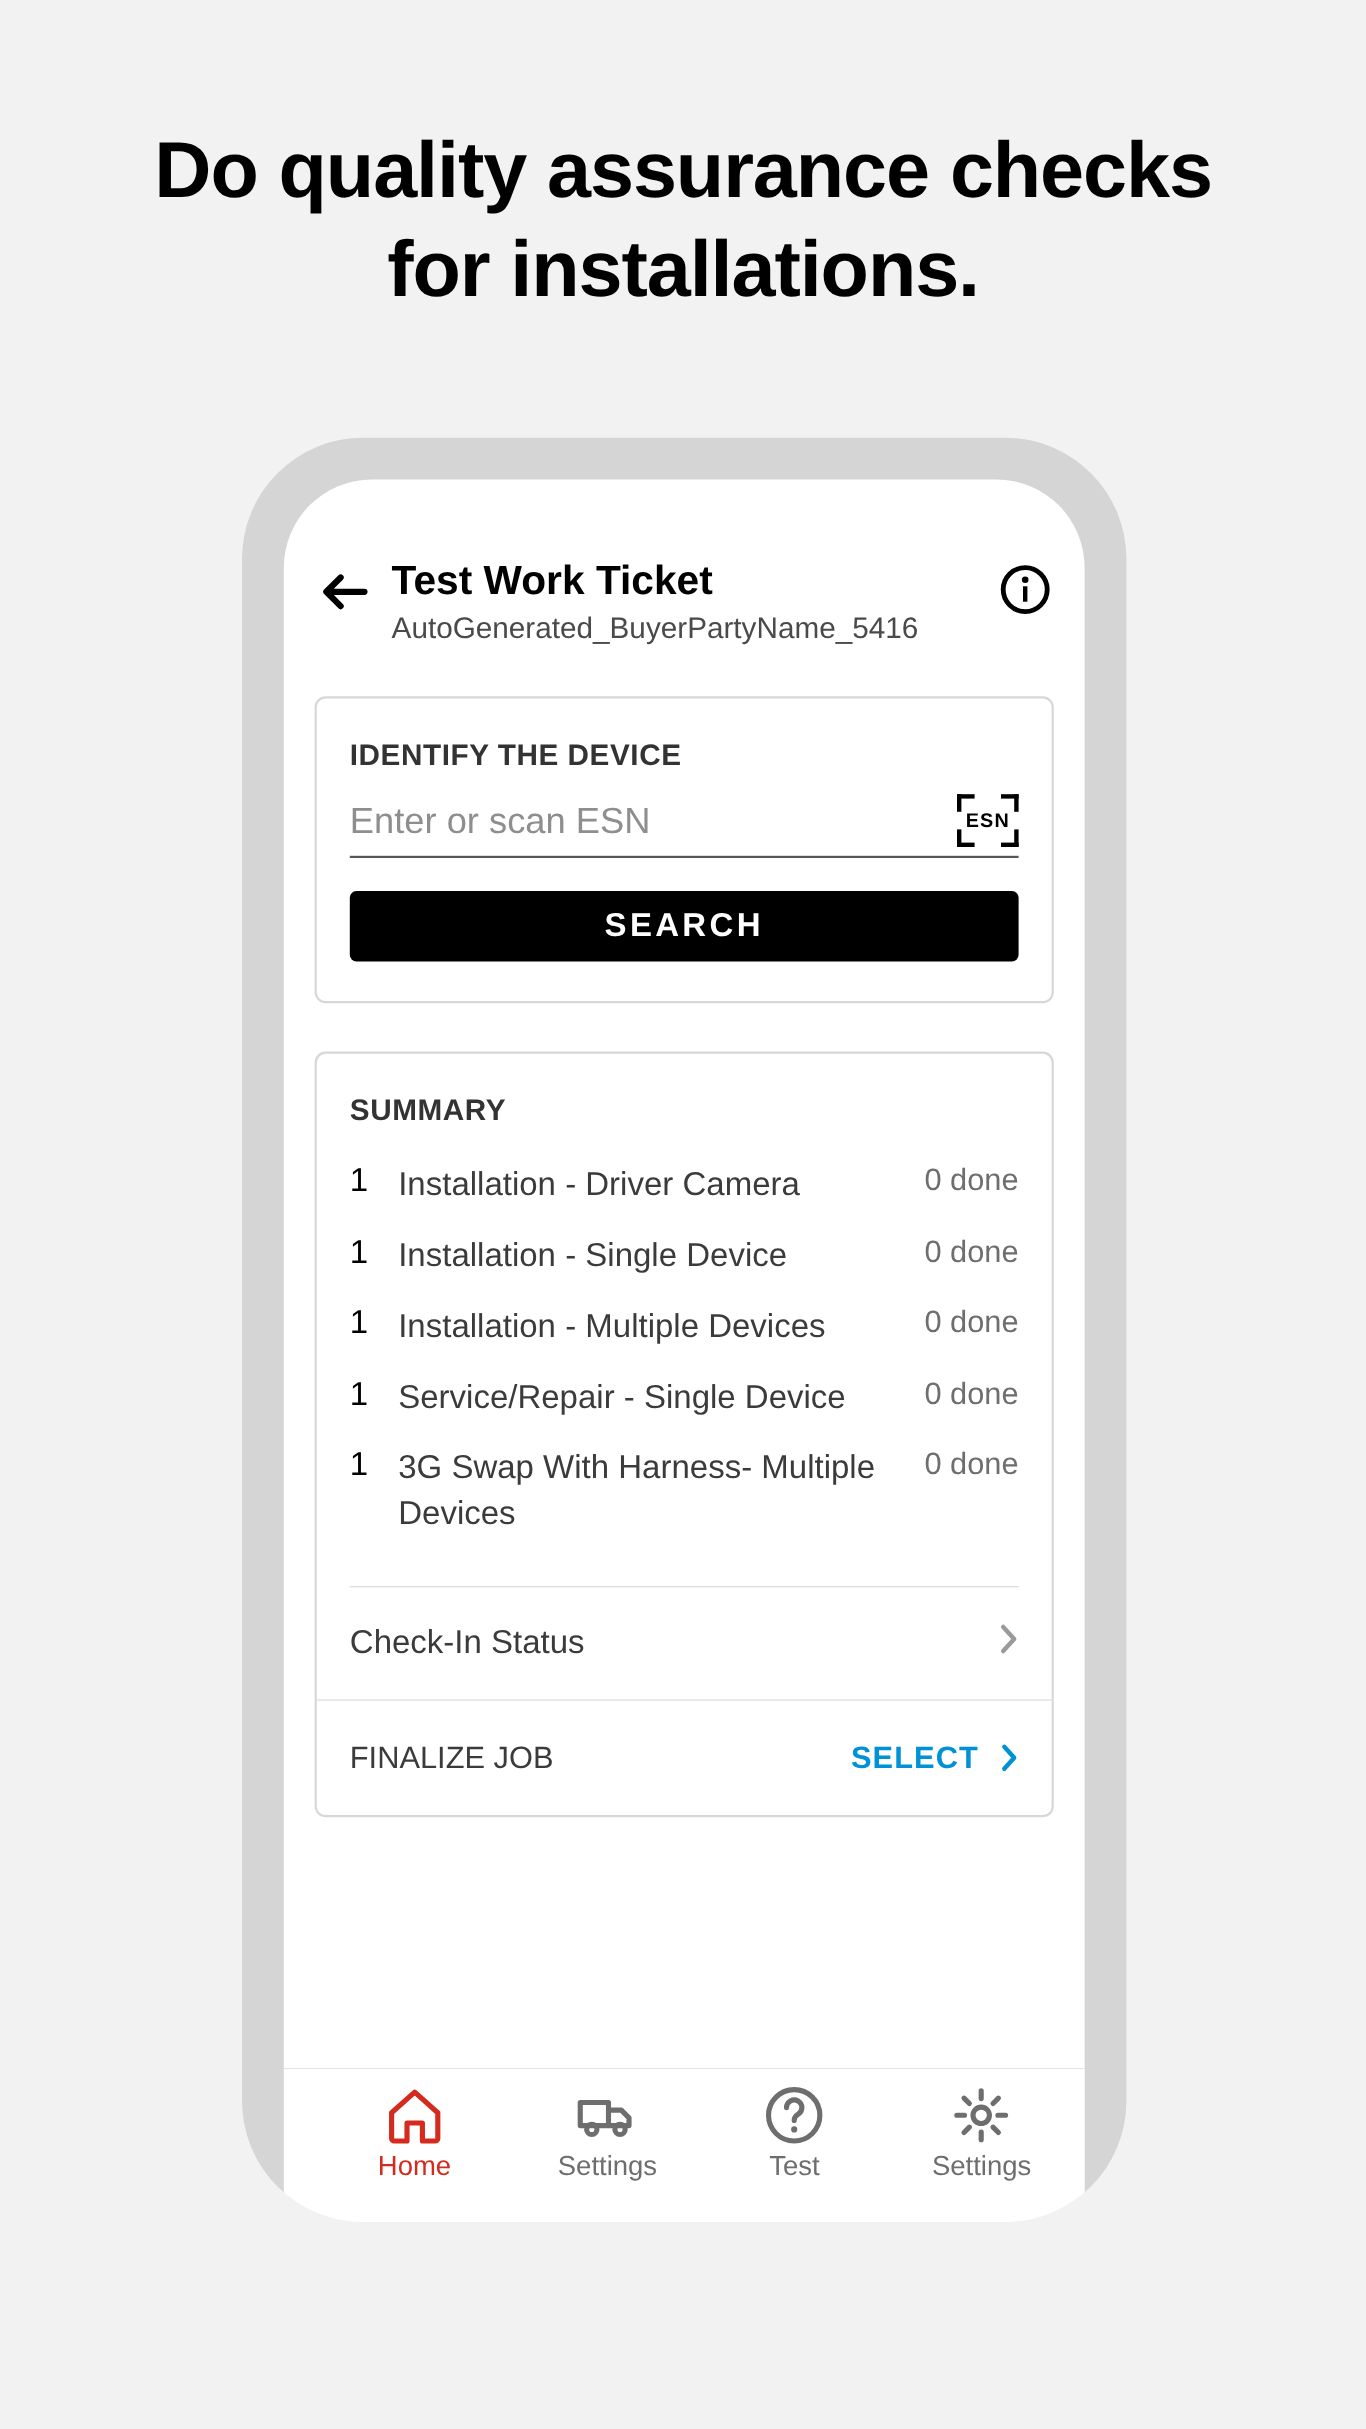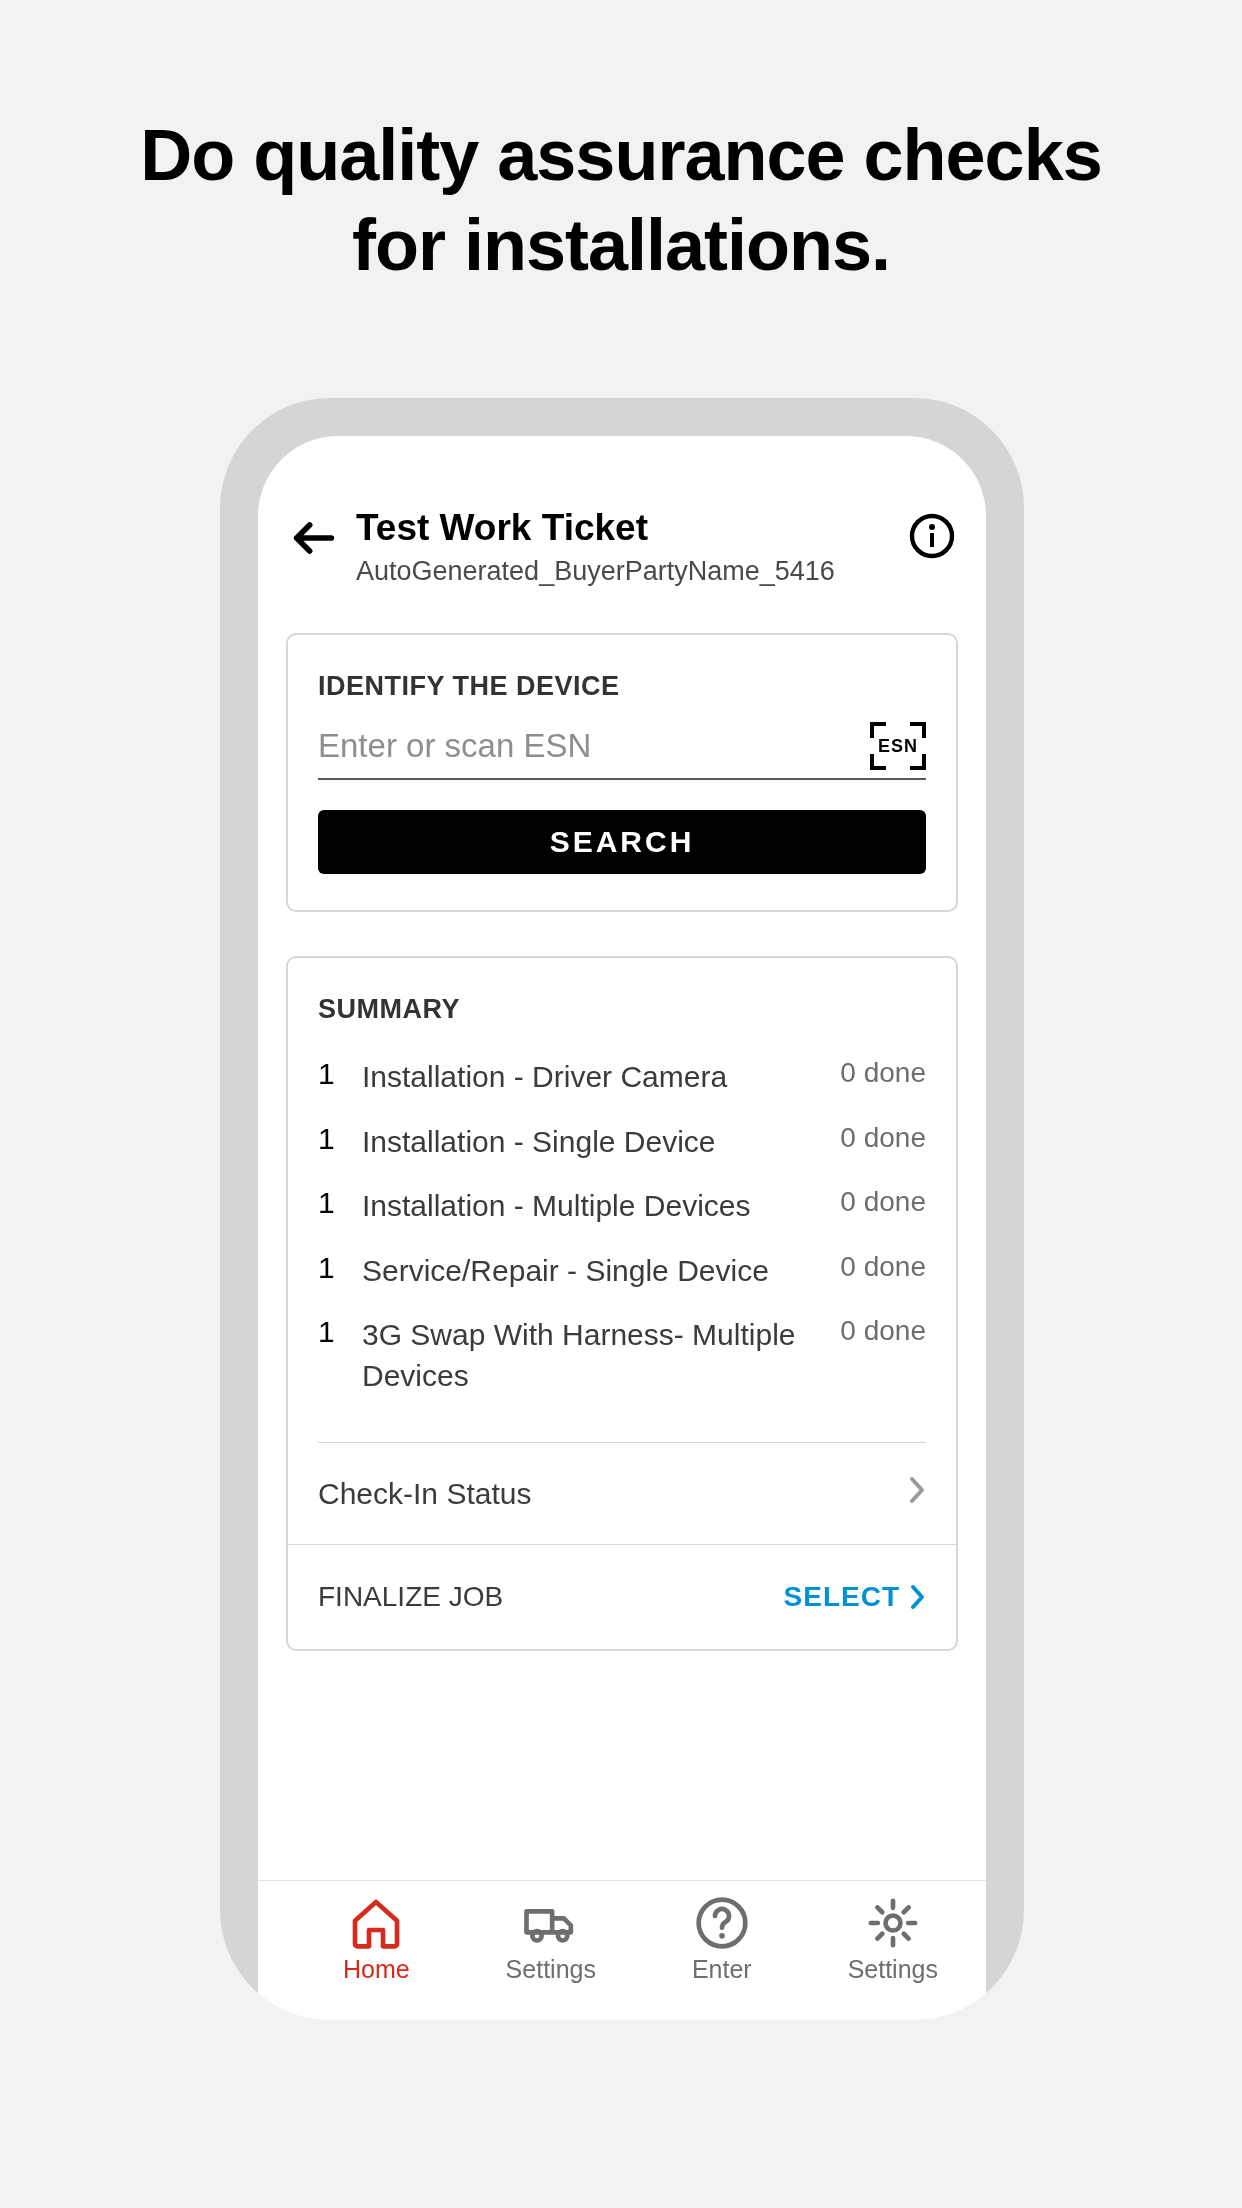--- a/index.html
+++ b/index.html
@@ -211,21 +211,21 @@
     font-size: 28px;
     color: #3b3b3b;
   }
   .finalize-row .action {
     margin-left: auto;
     color: #0091d6;
     font-weight: 700;
     letter-spacing: 1px;
     display: flex;
     align-items: center;
-    gap: 10px;
+    gap: 20px;
   }
   .chev-path { stroke-width: 4; }
 
   
   .bottom-nav {
     position: absolute;
     left: 0;
     right: 0;
     bottom: 0;
     height: 140px;
@@ -359,21 +359,21 @@
             <circle cx="17" cy="17.5" r="2" fill="none" stroke="#6e6e6e" stroke-width="2"></circle>
           </svg>
           <span class="nav-label">Settings</span>
         </div>
         <div class="nav-item">
           <svg viewBox="0 0 24 24">
             <circle cx="12" cy="12" r="10" fill="none" stroke="#6e6e6e" stroke-width="2"></circle>
             <path d="M9 9a3 3 0 1 1 4.5 2.6c-1 .6-1.5 1.2-1.5 2.4" fill="none" stroke="#6e6e6e" stroke-width="2" stroke-linecap="round"></path>
             <circle cx="12" cy="17.5" r="1.2" fill="#6e6e6e"></circle>
           </svg>
-          <span class="nav-label">Enter</span>
+          <span class="nav-label">Test</span>
         </div>
         <div class="nav-item">
           <svg viewBox="0 0 24 24">
             <circle cx="12" cy="12" r="3.2" fill="none" stroke="#6e6e6e" stroke-width="2"></circle>
             <path d="M12 2.5v3M12 18.5v3M21.5 12h-3M5.5 12h-3M18.7 5.3l-2.1 2.1M7.4 16.6l-2.1 2.1M18.7 18.7l-2.1-2.1M7.4 7.4L5.3 5.3" stroke="#6e6e6e" stroke-width="2" stroke-linecap="round"></path>
           </svg>
           <span class="nav-label">Settings</span>
         </div>
       </div>
 

